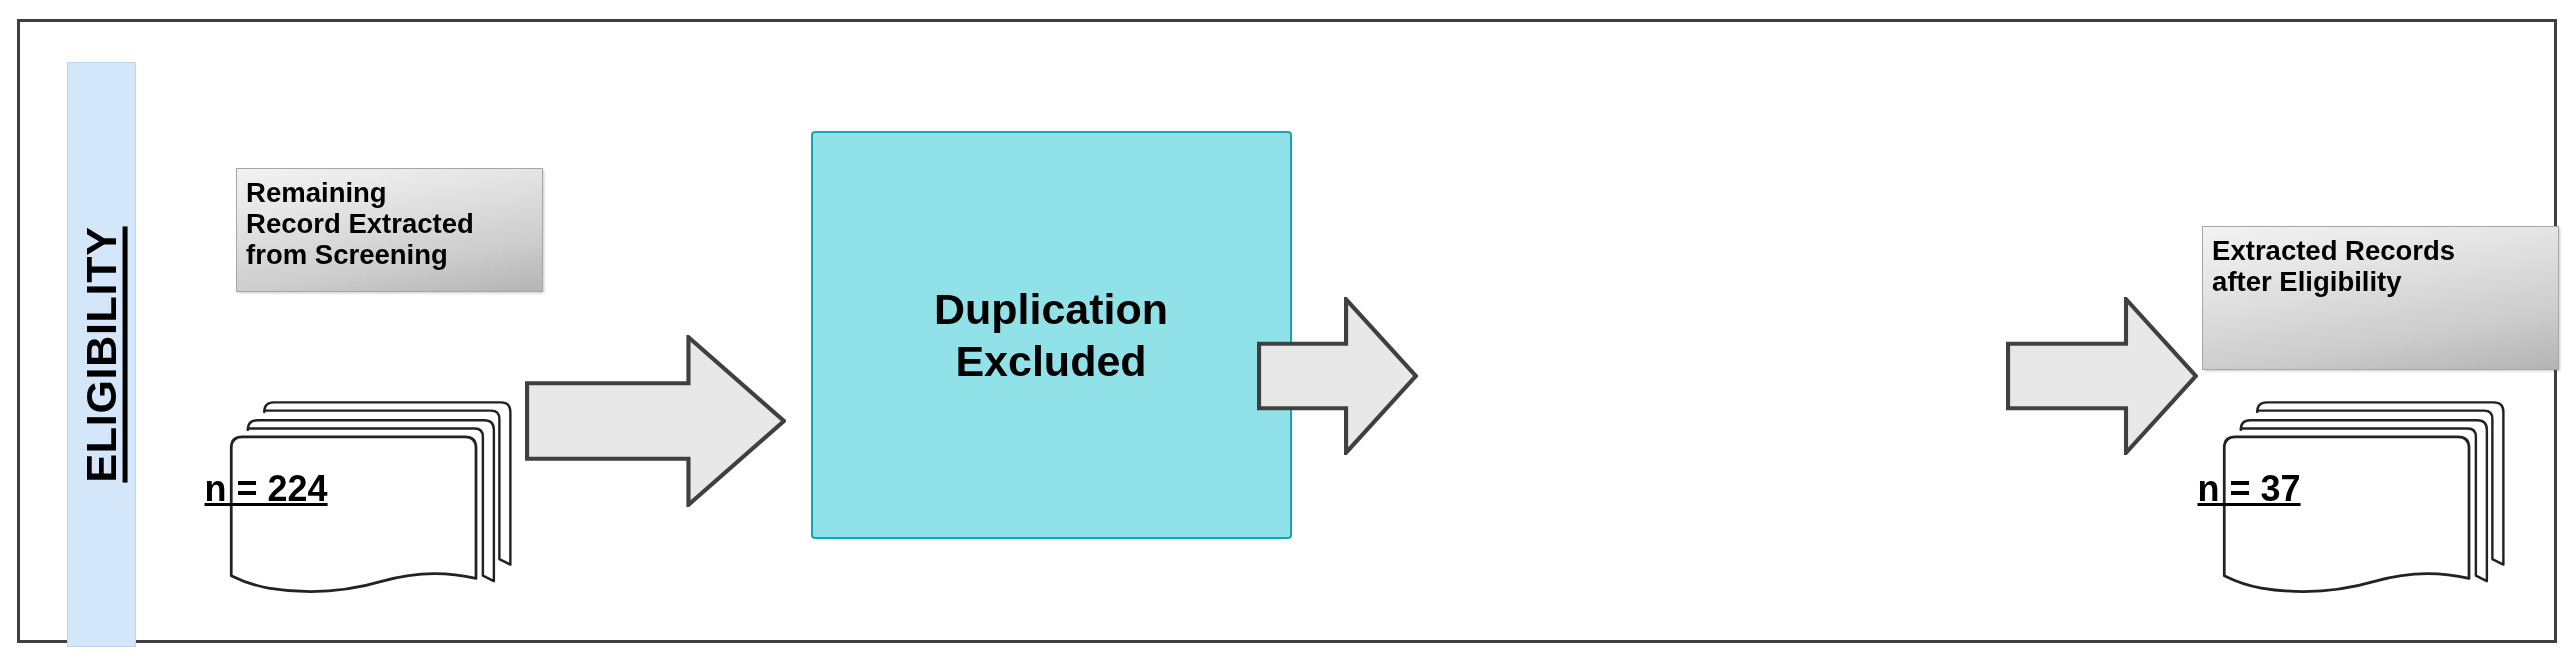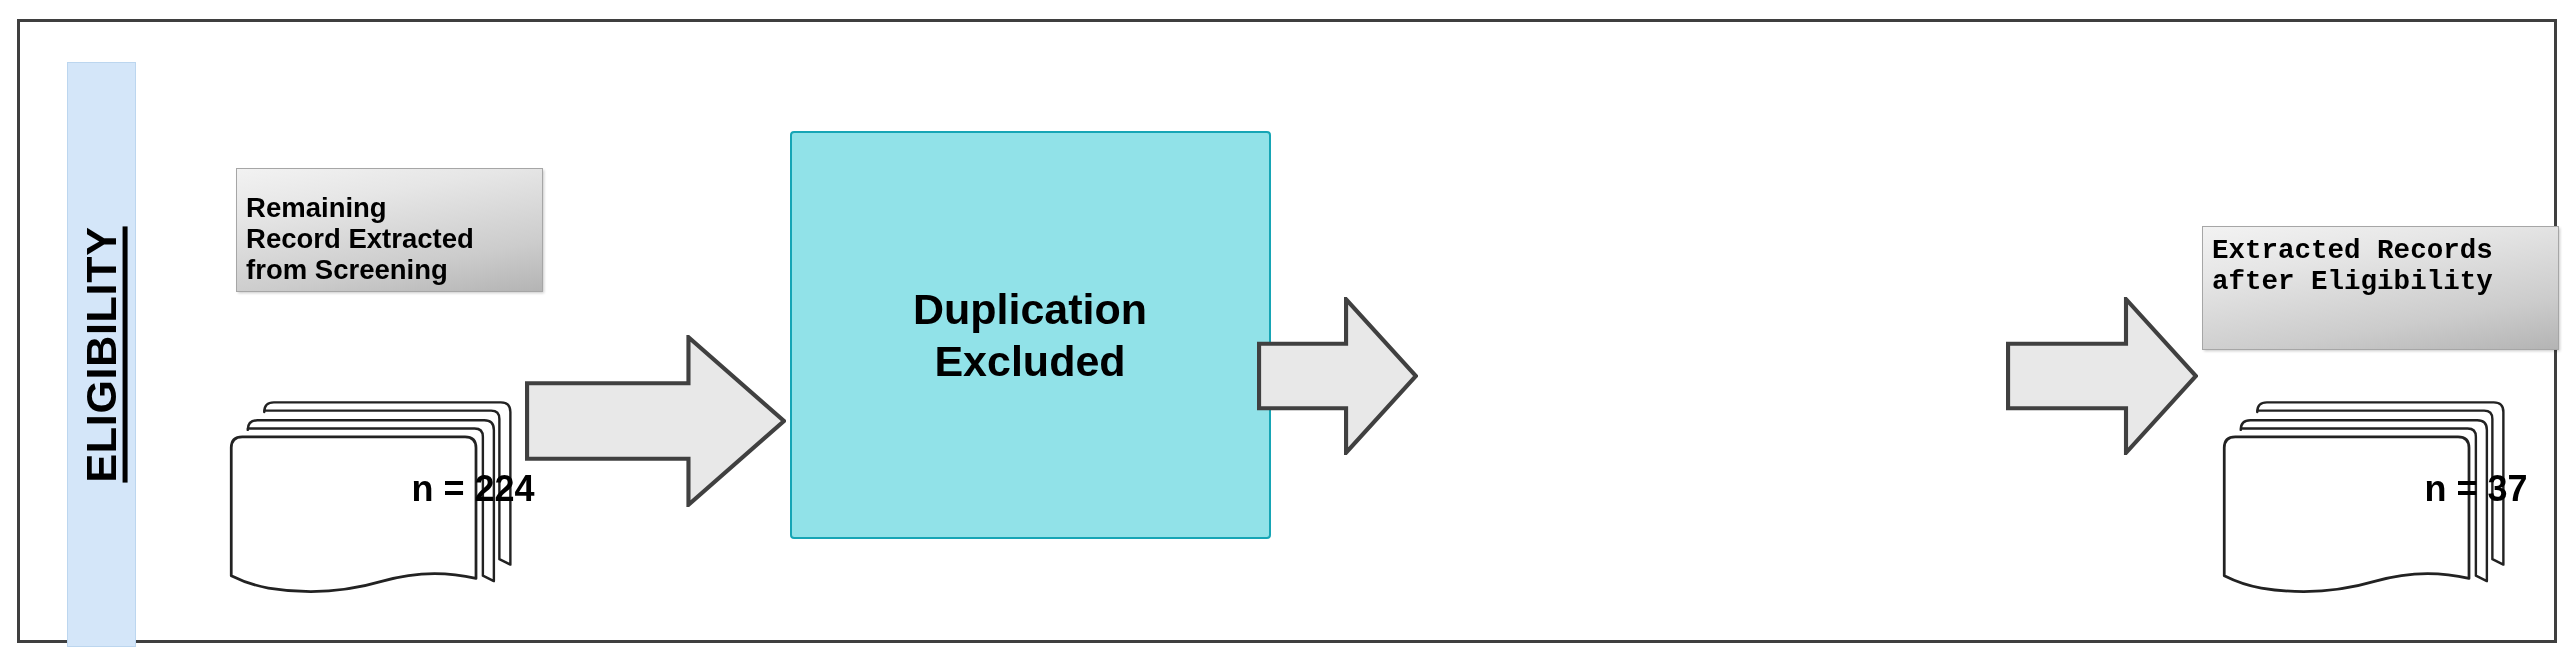--- a/index.html
+++ b/index.html
@@ -74,43 +74,42 @@
     font-weight: bold;
     color: #000000;
     white-space: pre-line;
   }
 
   #caption-remaining {
     left: 216px;
     top: 146px;
     width: 307px;
     height: 124px;
-    align-items: flex-end;
   }
   #caption-extracted {
     left: 2182px;
     top: 204px;
     width: 357px;
-    height: 124px;
-    font-family: Liberation Mono, monospace;
+    height: 144px;
   }
 
   
   .doc-stack {
     position: absolute;
   }
   .doc-stack svg { display: block; overflow: visible; }
   .doc-count {
     position: absolute;
     left: 0;
     width: 100%;
-    text-align: right;
+    text-align: left;
     font-size: 36px;
     font-weight: bold;
     color: #000000;
+    text-decoration: underline;
   }
   #doc-stack-left  { left: 203px;  top: 372px;  width: 330px; height: 210px; }
   #doc-stack-left .doc-count  { top: 74px; left: -18px; }
   #doc-stack-right { left: 2196px; top: 372px;  width: 330px; height: 210px; }
   #doc-stack-right .doc-count { top: 74px; left: -18px; }
 
   
   .process-box {
     position: absolute;
     box-sizing: border-box;
@@ -121,21 +120,21 @@
     border-radius: 4.1px;
   }
   .process-label {
     font-size: 43px;
     line-height: 1.22;
     font-weight: bold;
     color: #000000;
     white-space: pre-line;
   }
   #process-duplication {
-    left: 770px;
+    left: 791px;
     top: 109px;
     width: 481px;
     height: 408px;
     background: #91e2e8;
     border: 2.1px solid #16a5b5;
   }
   #process-irrelevant {
     left: 1395px;
     top: 109px;
     width: 594px;

